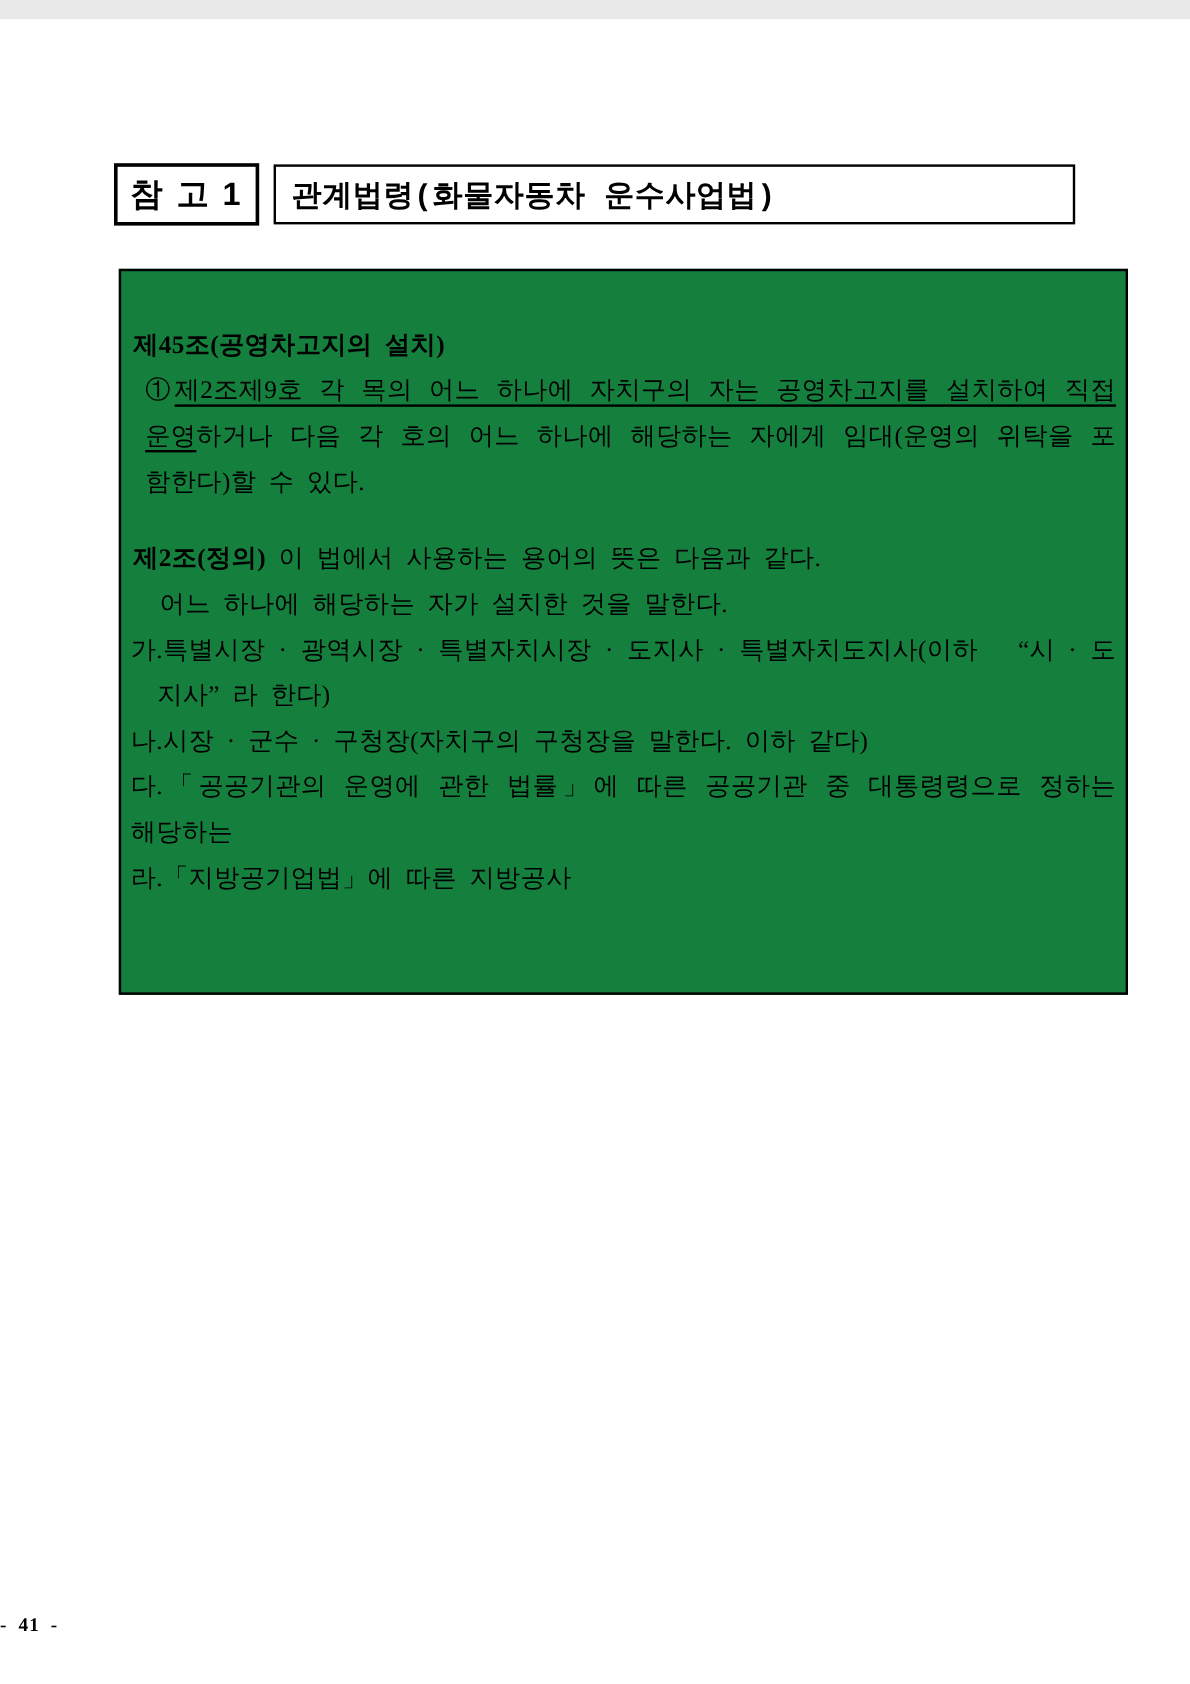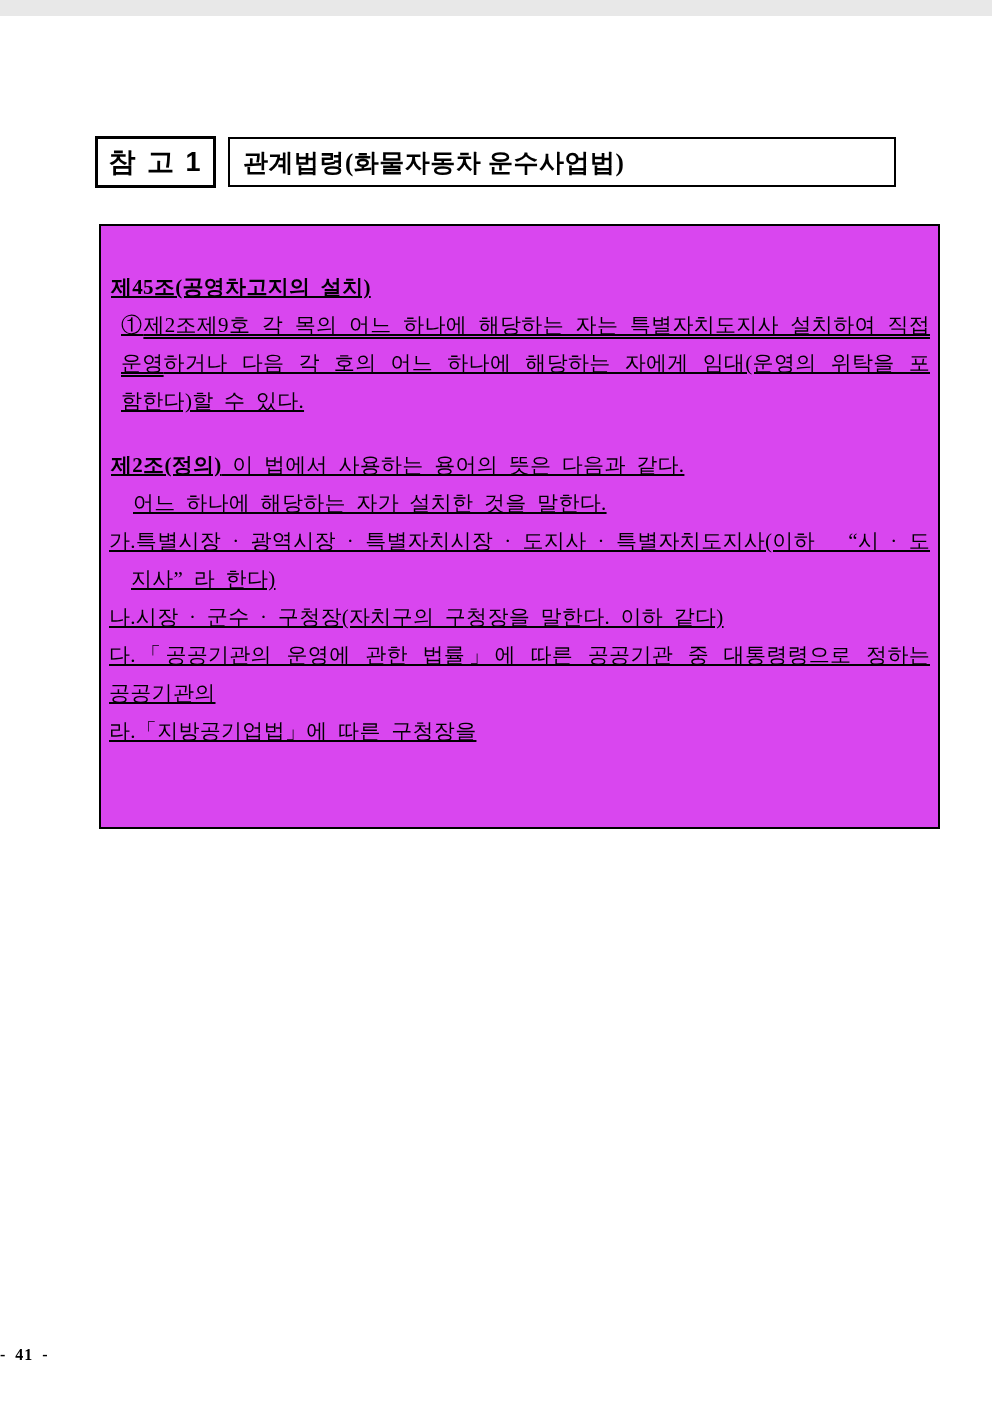--- a/index.html
+++ b/index.html
@@ -27,36 +27,35 @@
     letter-spacing: 2px;
     background: #fff;
   }
   .title-box {
     position: absolute;
     left: 228px; top: 121px;
     width: 668px; height: 50px;
     border: 2px solid #000;
     display: flex; align-items: center;
     padding-left: 13px;
-    font-family: Liberation Serif, serif;
+    font-family: Liberation Mono, monospace;
     font-weight: 800;
     font-size: 25px;
     letter-spacing: 0.5px;
     background: #fff;
   }
   
   .legal-box {
     position: absolute;
     left: 99px; top: 208px;
     width: 841px; height: 605px;
     border: 2px solid #000;
     padding: 42px 8px 0 0;
     overflow: hidden;
-    background: #d946ef;
-    text-decoration: underline;
+    background: #15803d;
   }
   .bline {
     font-size: 21px;
     line-height: 38px;
     letter-spacing: 0.3px;
     word-spacing: 5px;
     white-space: pre-wrap;
   }
   .stretch {
     text-align: justify;
@@ -96,39 +95,39 @@
     <span>참 고 1</span>
   </div>
   <div class="title-box">
     <span>관계법령(화물자동차 운수사업법)</span>
   </div>
 
   <div class="legal-box">
 
     <div class="bline bold ind10">제45조(공영차고지의 설치)</div>
 
-    <div class="bline ind20 stretch"><span>①</span><span class="ul">제2조제9호 각 목의 어느 하나에 해당하는 자는 특별자치도지사 설치하여 직접</span></div>
+    <div class="bline ind20 stretch"><span>①</span><span class="ul">제2조제9호 각 목의 어느 하나에 자치구의 자는 공영차고지를 설치하여 직접</span></div>
 
     <div class="bline ind20 stretch"><span class="ul">운영</span><span>하거나 다음 각 호의 어느 하나에 해당하는 자에게 임대(운영의 위탁을 포</span></div>
 
     <div class="bline ind20">함한다)할 수 있다.</div>
 
     <div class="spacer26"></div>
 
     <div class="bline ind10"><span class="bold">제2조(정의)</span><span> 이 법에서 사용하는 용어의 뜻은 다음과 같다.</span></div>
 
     <div class="bline ind32">어느 하나에 해당하는 자가 설치한 것을 말한다.</div>
 
     <div class="bline ind22 stretch">가.특별시장 · 광역시장 · 특별자치시장 · 도지사 · 특별자치도지사(이하&nbsp;&nbsp; “시 · 도</div>
     <div class="bline ind30">지사” 라 한다)</div>
 
     <div class="bline ind22">나.시장 · 군수 · 구청장(자치구의 구청장을 말한다. 이하 같다)</div>
 
     <div class="bline ind22 stretch">다.「공공기관의 운영에 관한 법률」에 따른 공공기관 중 대통령령으로 정하는</div>
-    <div class="bline ind22">공공기관의</div>
+    <div class="bline ind22">해당하는</div>
 
-    <div class="bline ind22">라.「지방공기업법」에 따른 구청장을</div>
+    <div class="bline ind22">라.「지방공기업법」에 따른 지방공사</div>
 
   </div>
 
   <div class="page-number">- 41 -</div>
 
 </div>
 
 </body></html>

